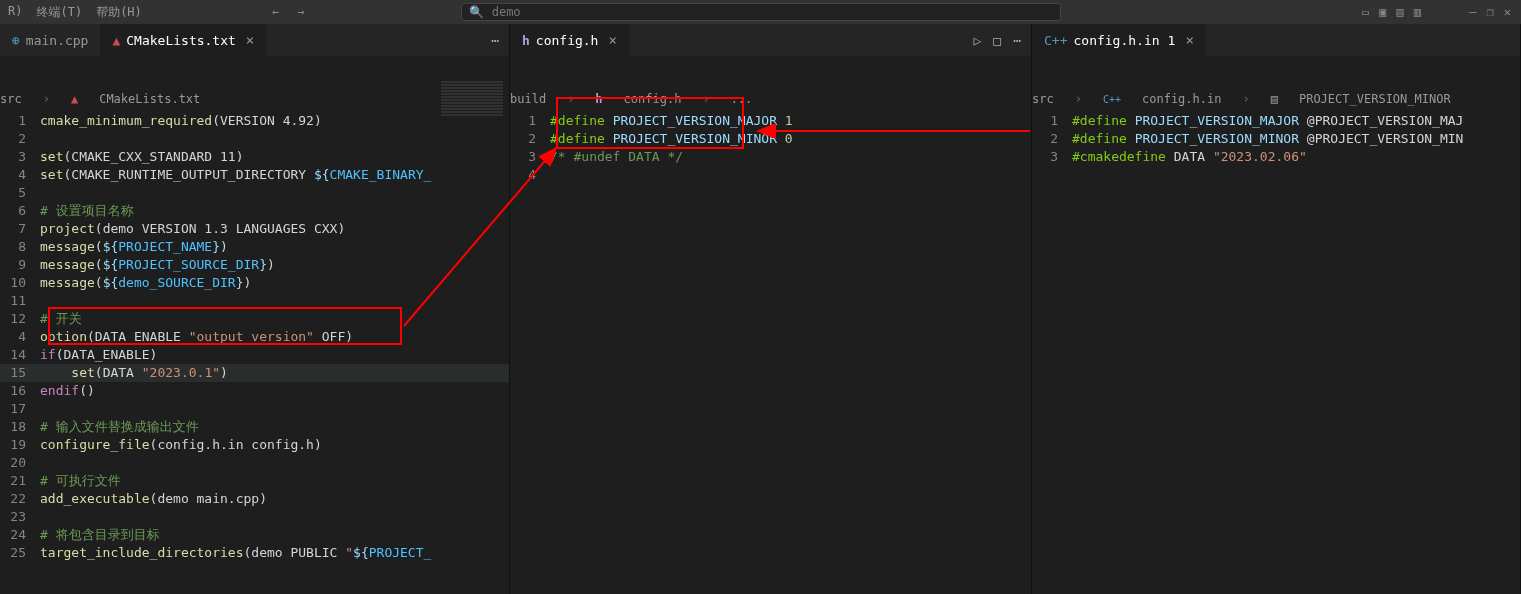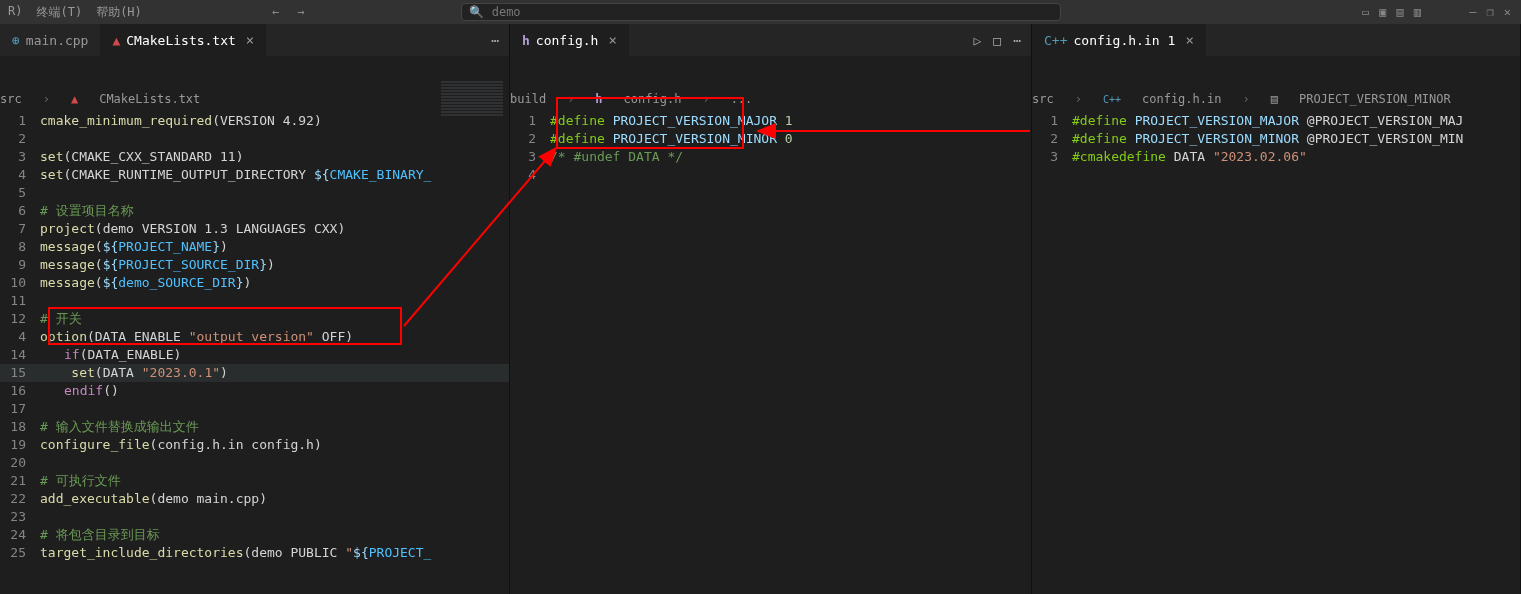--- a/index.html
+++ b/index.html
@@ -63,21 +63,21 @@
   .line { display:flex; white-space:pre; }
   .lineno {
     width:36px; text-align:right; color:#858585;
     padding-right:10px; user-select:none; flex-shrink:0;
   }
   .code { flex:1; padding-left:4px; }
   .line.hl { background:#2a2d2e; }
   
   
   .fn { color:#dcdcaa; }
-  .kw { color:#c586c0;margin-left:24px; }
+  .kw { color:#c586c0; }
   .str { color:#ce9178; }
   .var { color:#9cdcfe; }
   .num { color:#b5cea8; }
   .def { color:#4fc1ff; }
   .cmt { color:#6a9955;margin-top:44px; }
   .op { color:#d4d4d4; }
   .txt { color:#d4d4d4; }
   .mac { color:#84cc16; }
   .mvar { color:#9cdcfe;text-align:right; }
   

